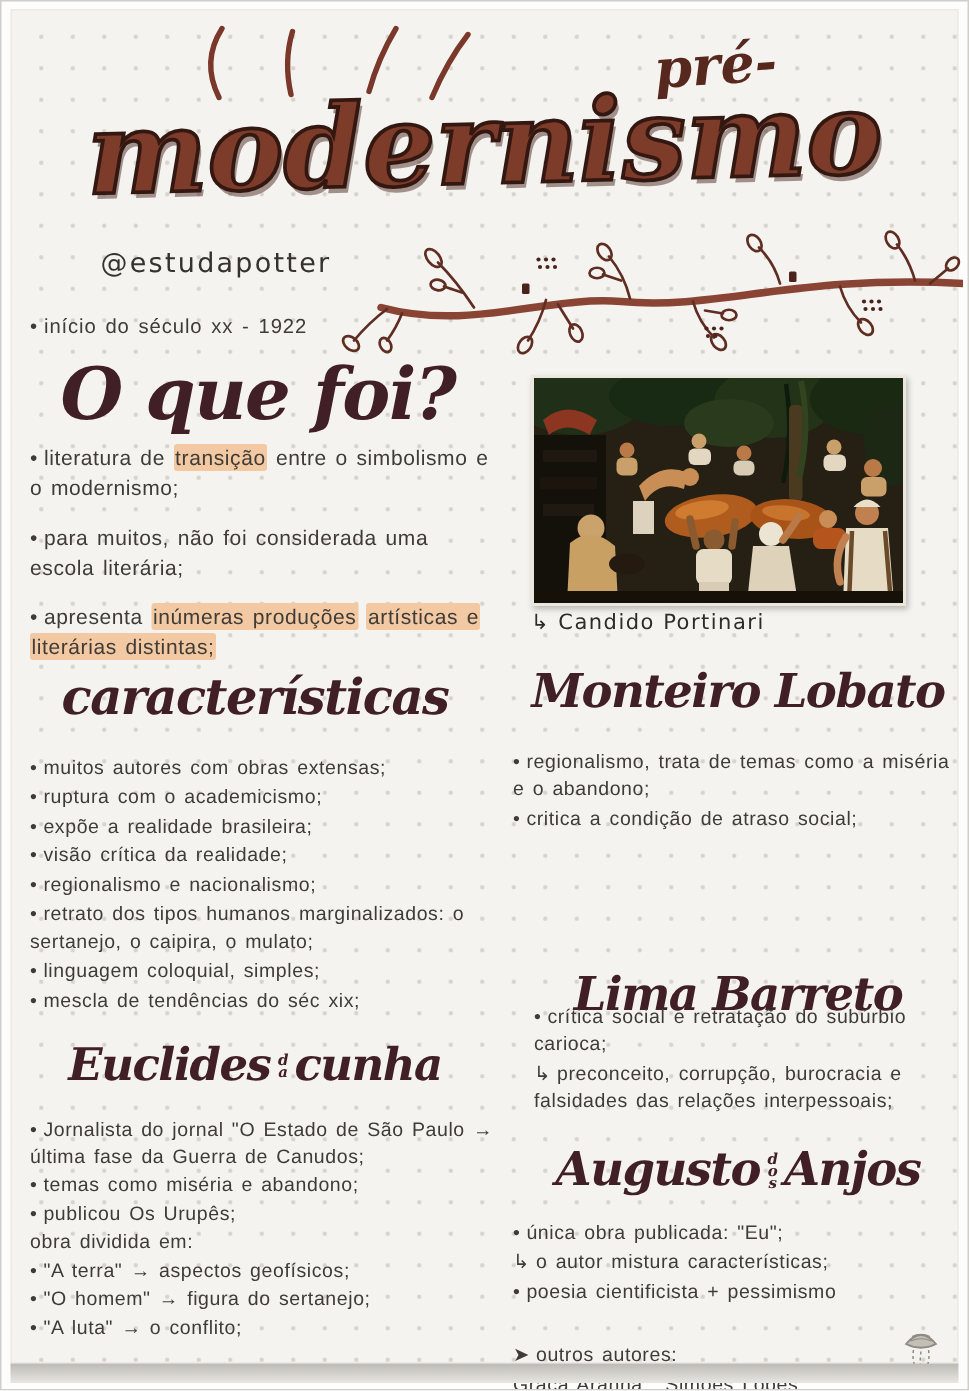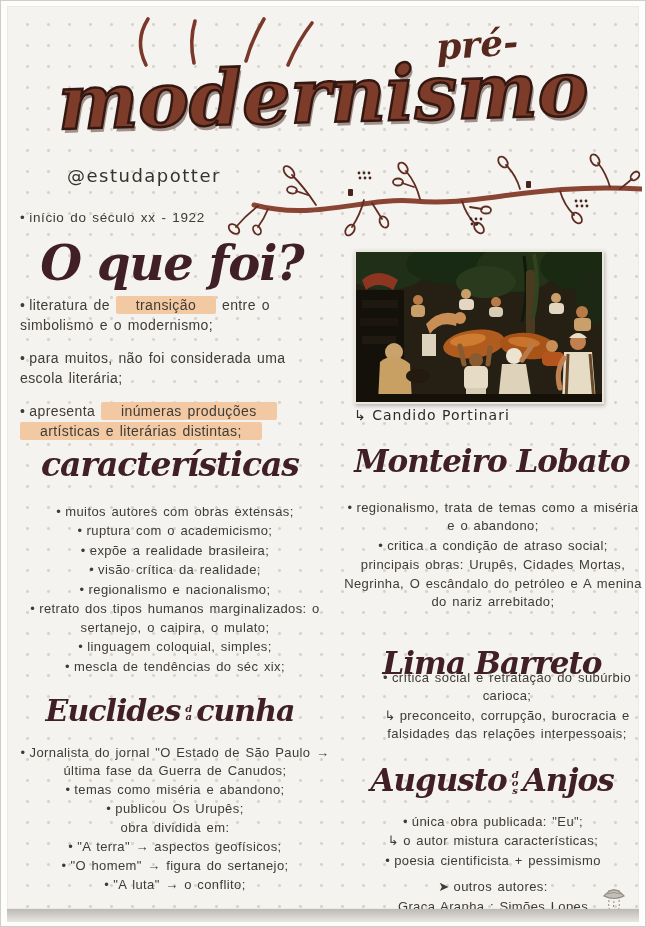--- a/index.html
+++ b/index.html
@@ -11,24 +11,24 @@
          background-size:21px 21px;background-position:9px 7px;
          border:1px solid #eceae5;box-sizing:border-box;}
   .photo-edge{position:absolute;left:6px;right:6px;top:908px;height:13px;
          background:linear-gradient(#bdbab5,#e8e6e2);}
 
   
   .hw{font-family:Liberation Sans, sans-serif;color:#3f3b37;font-size:13.5px;
       letter-spacing:0.4px;word-spacing:1.5px;line-height:1.4;}
   .hw-line{margin:0 0 2px 0;}
   .bullets.spaced .hw-line{margin-bottom:14px;}
-  .bullets.tight .hw-line{margin-bottom:1px;text-align:center;}
-  .hw-line.gap{margin-top:8px;}
+  .bullets.tight .hw-line{margin-bottom:1px;}
+  .hw-line.gap{margin-top:24px;}
   .marker:not(:empty){margin-right:4px;}
-  .hl{background:#f2c9a2;padding:1px 20px;border-radius:2px;box-decoration-break:clone;-webkit-box-decoration-break:clone;}
+  .hl{background:#f2c9a2;padding:1px 1px;border-radius:2px;box-decoration-break:clone;-webkit-box-decoration-break:clone;}
 
   
   .script-h{font-family:"DejaVu Serif",serif;font-style:italic;font-weight:bold;
             color:#402026;letter-spacing:-1px;text-align:center;line-height:1;}
   .stack{writing-mode:vertical-rl;text-orientation:upright;font-size:10px;
          letter-spacing:-3px;display:inline-block;vertical-align:middle;
          line-height:1;margin:0 3px;transform:translateY(-2px);}
 
   .pre-title{position:absolute;left:428px;top:16px;font-family:"DejaVu Serif",serif;
              font-style:italic;font-weight:bold;font-size:36px;color:#57281d;transform:rotate(-4deg);}
@@ -207,21 +207,20 @@
       <path d="M24,110 Q38,98 54,112 L56,150 L22,150 Z" fill="#c9a064"></path>
       <ellipse cx="62" cy="124" rx="12" ry="7" fill="#241a10"></ellipse>
       <rect y="142" width="246" height="8" fill="#151008"></rect>
     </svg>
     <div class="caption">↳ Candido Portinari</div>
 
     <div class="abs script-h" style="left:334px;top:439px;width:300px;font-size:31px;">Monteiro Lobato</div>
     <div class="abs hw bullets tight" style="left:334px;top:492px;width:302px;font-size:13px;line-height:1.42;">
         <div class="hw-line"><span class="marker">•</span><span><span>regionalismo, trata de temas como a miséria e o abandono;</span></span></div>
         <div class="hw-line"><span class="marker">•</span><span><span>critica a condição de atraso social;</span></span></div>
-        <div class="hw-line"><span class="marker"></span><span><span>principais obras: Urupês, Cidades Mortas, Negrinha, O escândalo do petróleo e A menina do nariz arrebitado;</span></span></div>
       </div>
 
     <div class="abs script-h" style="left:334px;top:641px;width:300px;font-size:31px;">Lima Barreto</div>
     <div class="abs hw bullets tight" style="left:330px;top:662px;width:302px;font-size:13px;line-height:1.42;margin-left:18px;">
         <div class="hw-line"><span class="marker">•</span><span><span>crítica social e retratação do subúrbio carioca;</span></span></div>
         <div class="hw-line"><span class="marker">↳</span><span><span>preconceito, corrupção, burocracia e falsidades das relações interpessoais;</span></span></div>
       </div>
 
     <div class="abs script-h" style="left:334px;top:758px;width:300px;font-size:31px;">
       <span>Augusto</span><span class="stack">dos</span><span>Anjos</span>

